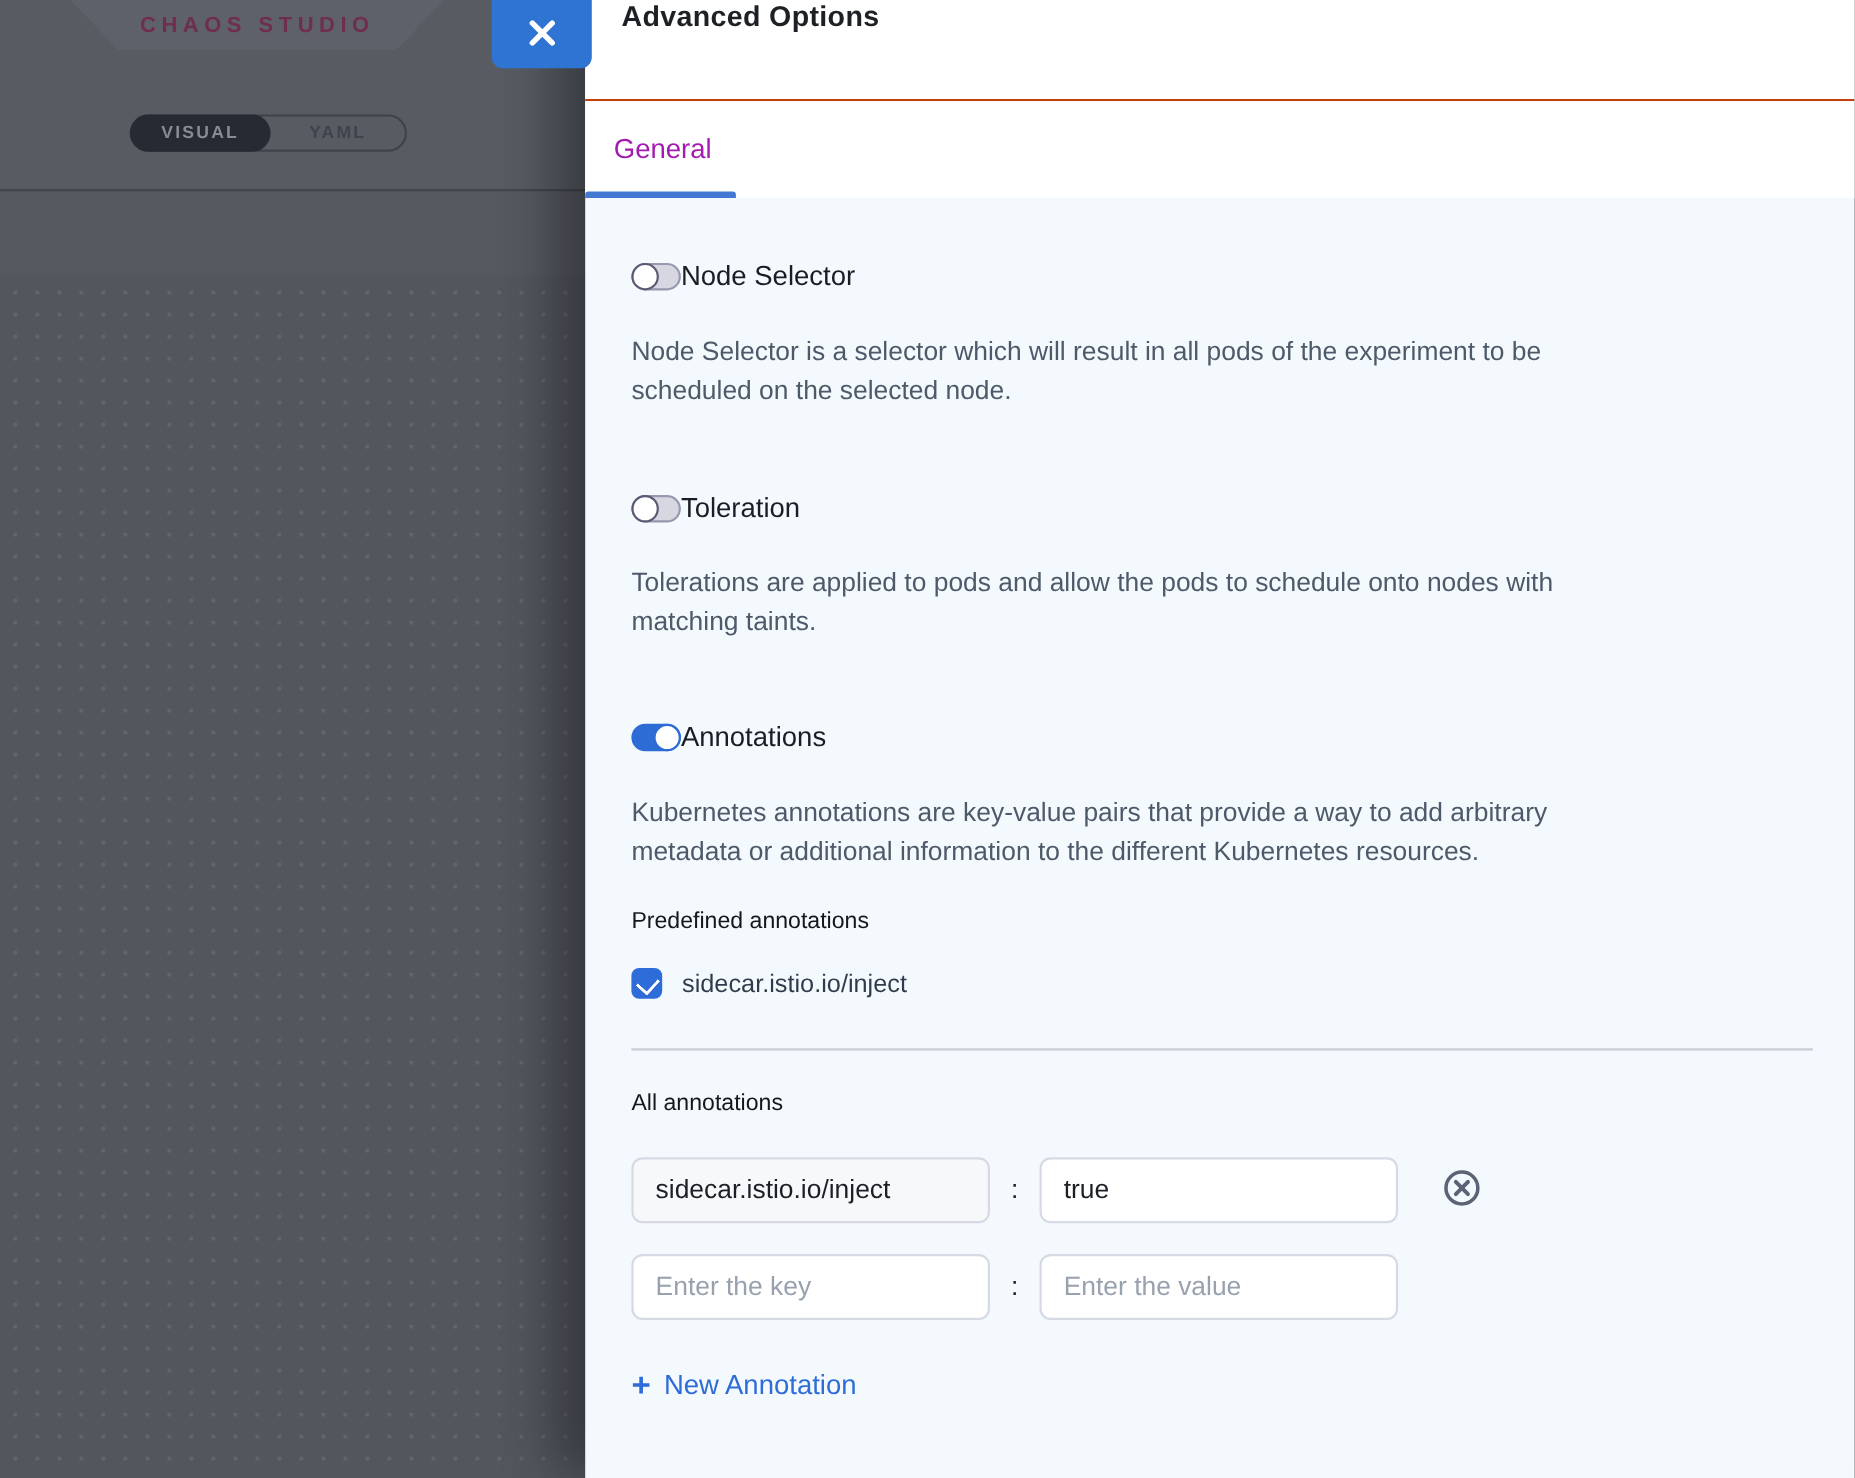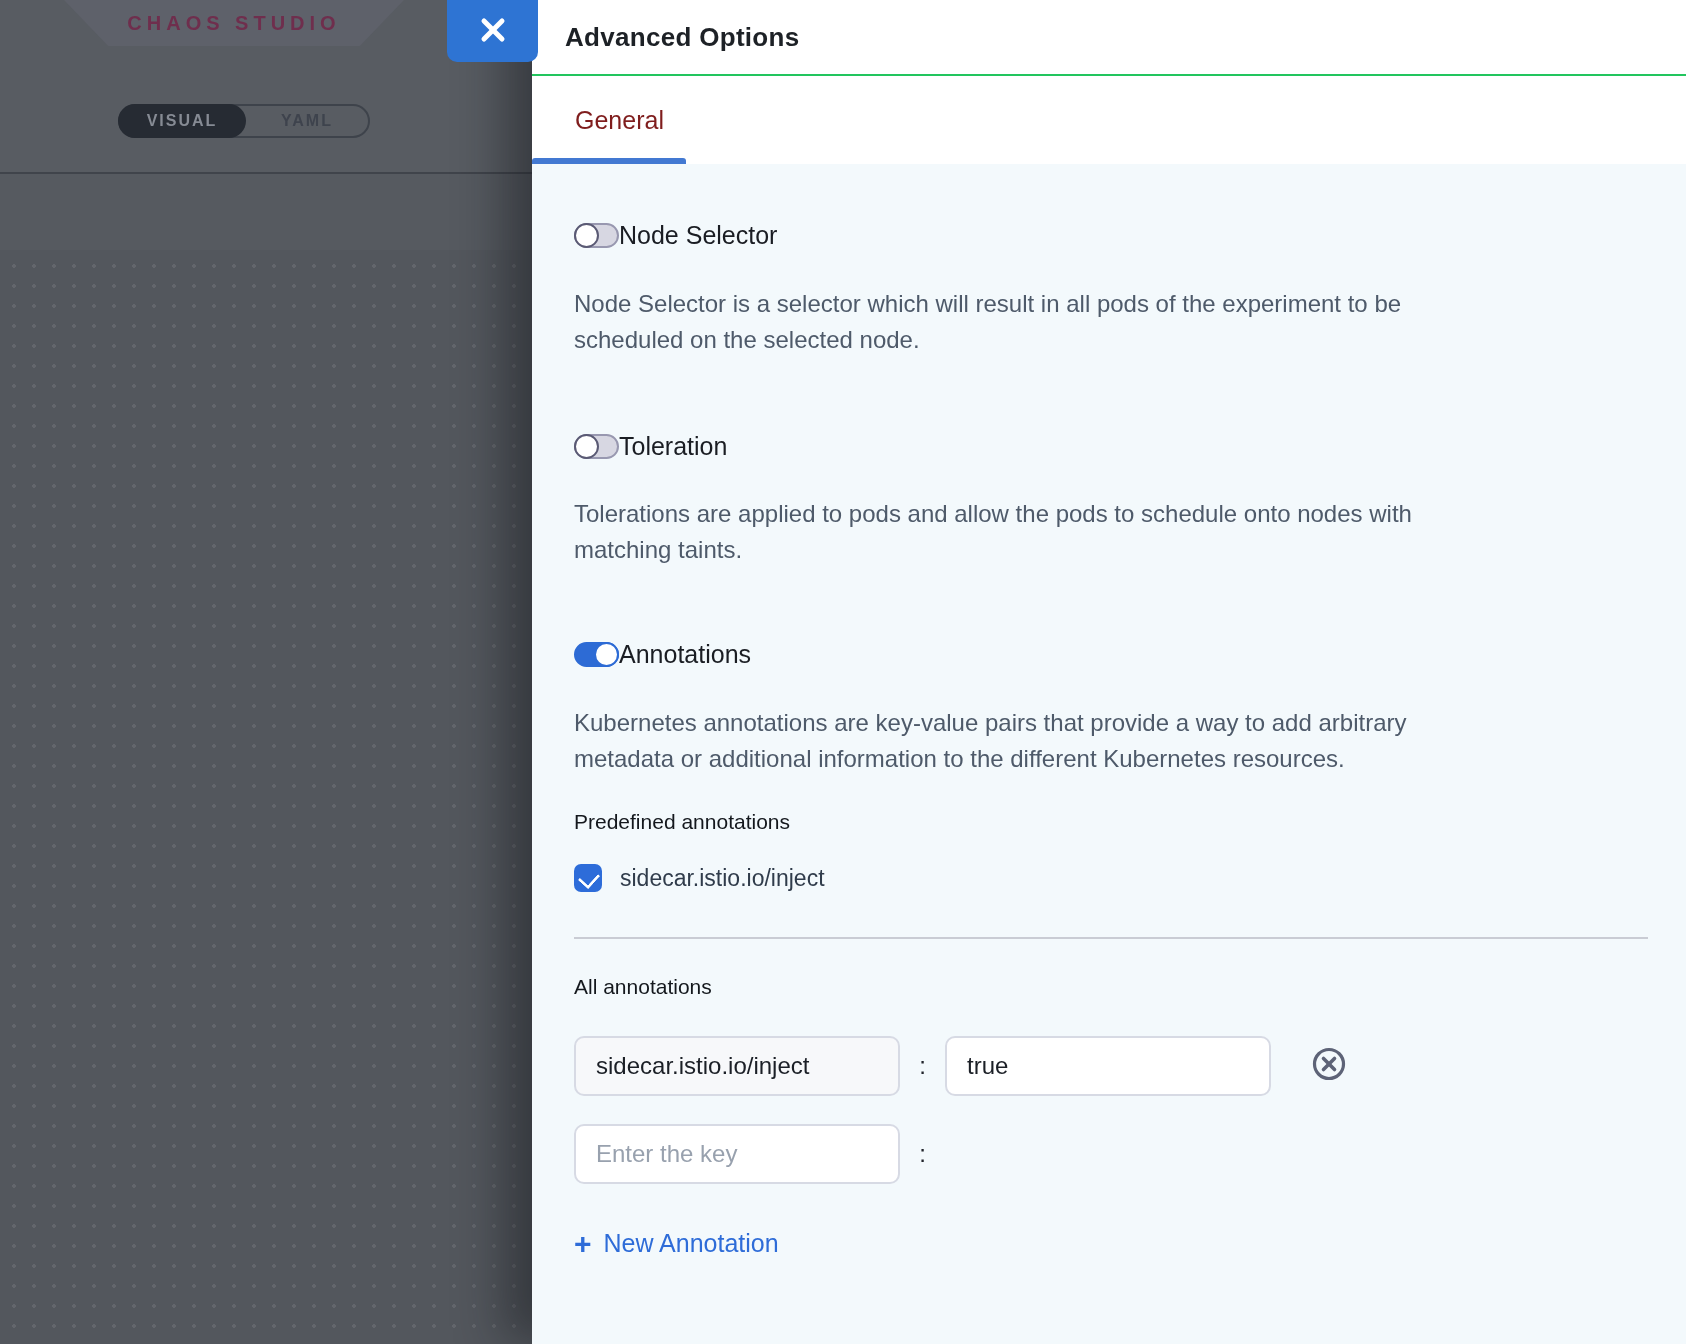--- a/index.html
+++ b/index.html
@@ -29,27 +29,27 @@
     background-size:20px 20px; background-position:4px 6px; }
 
   
   .close-btn { position:absolute; top:0; left:447px; width:91px; height:62px;
     background:#2e74d3; border:none; border-radius:0 0 10px 10px; cursor:pointer;
     display:flex; align-items:center; justify-content:center; z-index:30; }
 
   
   .drawer { position:absolute; top:0; left:532px; width:1154px; height:1344px;
     background:#f3f9fc; box-shadow:-30px 0 45px -2px rgba(18,20,24,0.45); }
-  .drawer-header { height:76px; background:#ffffff; border-bottom:2px solid #22c55e;
-    display:flex; align-items:center; padding-left:33px; }
+  .drawer-header { height:92px; background:#ffffff; border-bottom:2px solid #c2410c;
+    display:flex; align-items:flex-start; padding-left:33px; }
   .drawer-title { font-size:26px; font-weight:bold; color:#1d2126; letter-spacing:0.3px; }
   .tabs-row { height:88px; background:#ffffff; display:flex; align-items:stretch; }
   .tab { position:relative; display:flex; align-items:center; justify-content:center;
     font-size:25px; color:#4a5263; cursor:pointer; padding:0 22px; }
-  .tab-general { padding-left:43px; color:#7f1d1d; }
+  .tab-general { padding-left:26px; color:#a21caf; }
   .tab-security { margin-left:6px; }
   .tab-underline { position:absolute; bottom:0; left:0; width:100%; height:6px;
     background:#4379d2; border-radius:3px 3px 0 0; }
 
   .content { padding:0 38px 0 42px; }
 
   
   .toggle-row { display:flex; align-items:center; }
   .mt-toggle1 { margin-top:57px; } .mt-toggle2 { margin-top:74px; } .mt-toggle3 { margin-top:72px; }
   .switch { position:relative; width:45px; height:25px; border-radius:13px; cursor:pointer; flex:none; }
@@ -181,20 +181,21 @@
             <line x1="11.5" y1="11.5" x2="22.5" y2="22.5" stroke="currentColor" stroke-width="3.6" stroke-linecap="round"></line>
             <line x1="22.5" y1="11.5" x2="11.5" y2="22.5" stroke="currentColor" stroke-width="3.6" stroke-linecap="round"></line>
           </svg>
         </span>
       </div>
     </div>
 
     <div class="annot-row second">
       <input class="annot-input" type="text" placeholder="Enter the key" style="">
       <div class="colon-cell">:</div>
+      <input class="annot-input" type="text" placeholder="Enter the value" style="">
     </div>
 
     <div class="new-annotation">
       <span class="plus-glyph">+</span>
       <span>New Annotation</span>
     </div>
 
   </div>
 </div>
 

